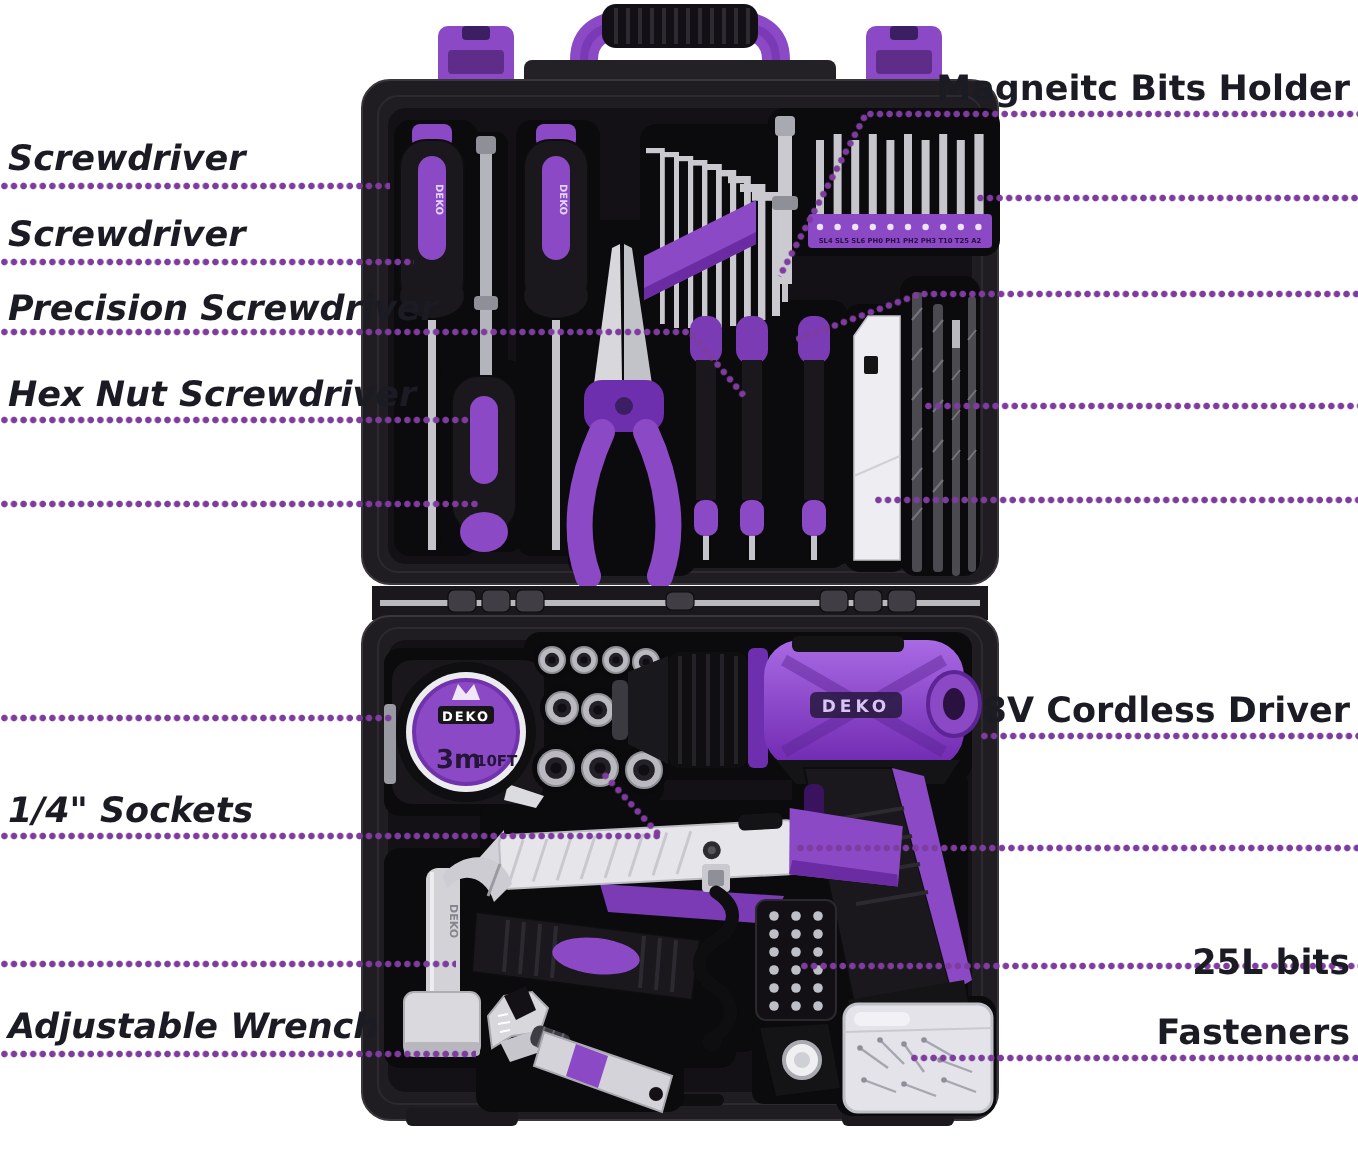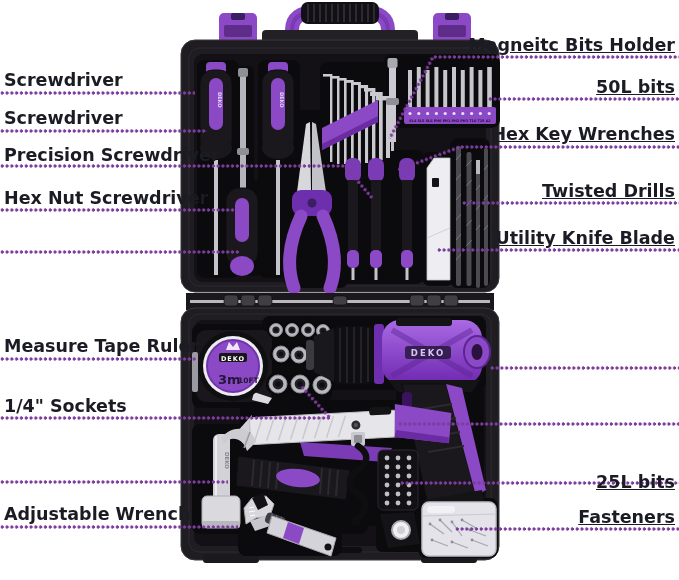--- a/index.html
+++ b/index.html
@@ -6,22 +6,22 @@
     --dot:#7d3c9e;
     --label:#1b1b24;
     --purple:#8b49c6;
   }
   html,body{margin:0;padding:0;background:#fff;}
   #scene{position:relative;width:679px;height:580px;background:#ffffff;overflow:hidden;
          font-family:"DejaVu Sans","Liberation Sans",sans-serif;}
   #toolkit-svg{position:absolute;left:0;top:0;z-index:1;}
   .lbl{position:absolute;z-index:3;height:24px;line-height:24px;font-size:17.5px;font-weight:700;
        color:var(--label);white-space:nowrap;}
-  .lbl.left{left:4px;text-align:center;}
-  .lbl.right{right:4px;text-align:right;text-decoration:underline;}
+  .lbl.left{left:4px;text-align:center;font-style:italic;}
+  .lbl.right{right:4px;text-align:right;}
   .lead{position:absolute;z-index:2;height:4px;
         background-image:radial-gradient(circle at 2.2px 2px, var(--dot) 1.4px, transparent 1.9px);
         background-size:4.8px 4px;background-repeat:repeat-x;}
   .lead.diag{transform-origin:0 50%;}
 </style>
 </head>
 <body>
 
 <div id="scene">
 
@@ -500,29 +500,25 @@
             <circle cx="472" cy="540" r="1.4"></circle>
       </g>
     </g>
   </g>
 </svg>
 
   <div class="lbl left" style="top:68px">Screwdriver</div>
   <div class="lbl left" style="top:106px">Screwdriver</div>
   <div class="lbl left" style="top:143px">Precision Screwdriver</div>
   <div class="lbl left" style="top:186px">Hex Nut Screwdriver</div>
-  <div class="lbl left" style="top:334px">Measure Tape Ruler</div>
   <div class="lbl left" style="top:394px">1/4" Sockets</div>
   <div class="lbl left" style="top:502px">Adjustable Wrench</div>
 
   <div class="lbl right" style="top:33px">Magneitc Bits Holder</div>
-  <div class="lbl right" style="top:75px">50L bits</div>
-  <div class="lbl right" style="top:122px">Hex Key Wrenches</div>
-  <div class="lbl right" style="top:179px">Twisted Drills</div>
-  <div class="lbl right" style="top:226px">Utility Knife Blade</div>
+  <div class="lbl right" style="top:344px">8V Cordless Driver</div>
   <div class="lbl right" style="top:470px">25L bits</div>
   <div class="lbl right" style="top:505px">Fasteners</div>
 
   <div class="lead" style="top:91px;left:0;width:195px"></div>
   <div class="lead" style="top:129px;left:0;width:207px"></div>
   <div class="lead" style="top:164px;left:0;width:345px"></div>
   <div class="lead diag" style="top:164px;left:345px;width:42px;transform:rotate(49.8deg)"></div>
   <div class="lead" style="top:208px;left:0;width:235px"></div>
   <div class="lead" style="top:250px;left:0;width:240px"></div>
   <div class="lead" style="top:357px;left:0;width:196px"></div>

